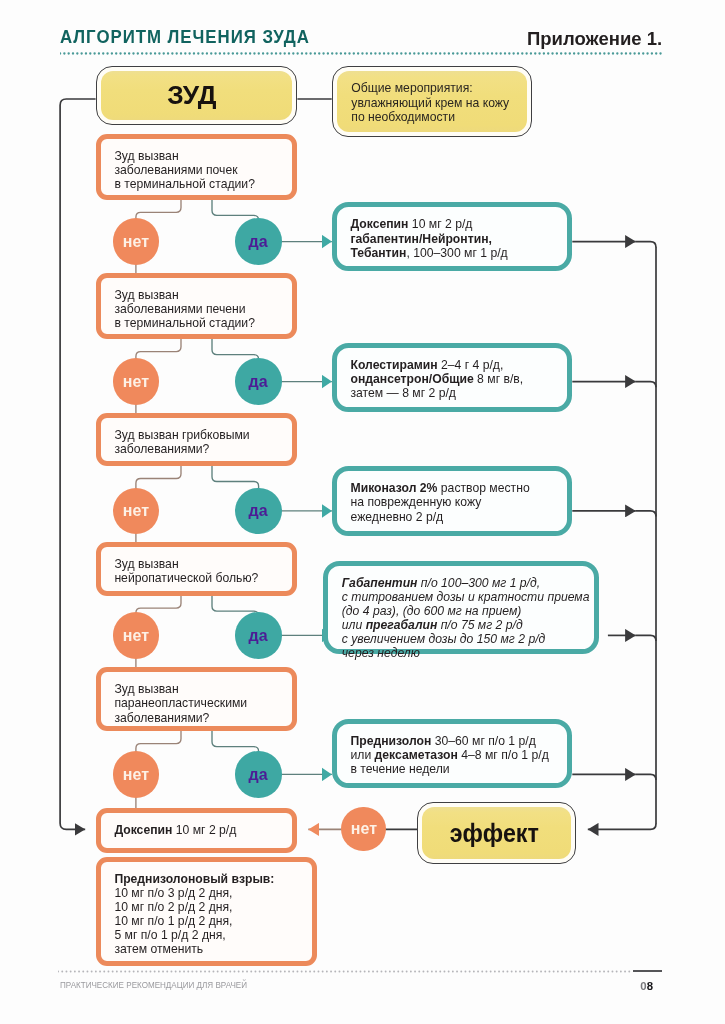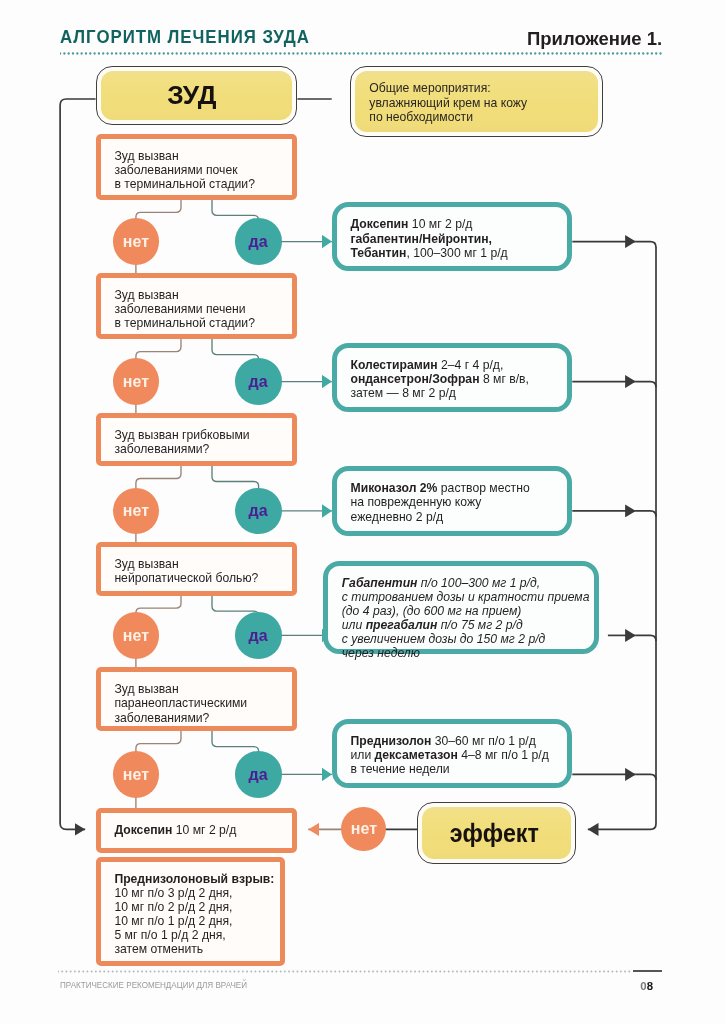--- a/index.html
+++ b/index.html
@@ -33,21 +33,21 @@
   
   .node{position:absolute;box-sizing:border-box;}
 
   .node.yellow{border:1.6px solid #3f3f42;border-radius:16px;background:#fffdf6;padding:4.1px;}
   .node.yellow > .inner{width:100%;height:100%;border-radius:12px;
         background:linear-gradient(180deg,#eedf92 0%,#f2e085 10%,#f1de7c 40%,#f0dc78 88%,#eeda7c 100%);
         display:flex;align-items:center;justify-content:center;box-sizing:border-box;}
   .node.yellow.lefttext > .inner{justify-content:flex-start;align-items:flex-start;position:relative;}
   .node.yellow.lefttext .qtext{position:absolute;left:14.5px;top:10.4px;color:#2a2620;}
 
-  .node.orange{border:5.5px solid #ec8a5b;border-radius:5px;background:#fffcfa;}
+  .node.orange{border:5.5px solid #ec8a5b;border-radius:11px;background:#fffcfa;}
   .node.teal{border:5.5px solid #4aaaa5;border-radius:16.5px;background:#fcfefe;}
 
   .node .txt{position:absolute;left:13.8px;top:10.0px;right:4px;color:#231f20;}
 
   .qtext{font-size:12.2px;line-height:14.15px;color:#2b2b2d;}
   .ttext{font-size:12.2px;line-height:14.15px;color:#2b2b2d;}
   .ttext b{font-weight:bold;color:#231f20;}
 
   .big-label{font-size:26.5px;font-weight:bold;color:#17120f;letter-spacing:0px;
              transform:scaleX(.99);line-height:27px;position:relative;top:.2px;left:-4.4px;}
@@ -125,21 +125,21 @@
       <path d="M 656 823.8 Q 656 829.4 650.4 829.4 L 587.8 829.4" fill="none" stroke="#3a3a3c" stroke-width="1.7" stroke-linecap="butt" stroke-linejoin="round" marker-end="url(#ahDark)"></path>
       <path d="M 417.0 829.4 L 384.6 829.4" fill="none" stroke="#3a3a3c" stroke-width="1.7" stroke-linecap="butt" stroke-linejoin="round"></path>
       <path d="M 342.4 829.4 L 308.3 829.4" fill="none" stroke="#9a8377" stroke-width="1.7" stroke-linecap="butt" stroke-linejoin="round" marker-end="url(#ahOrange)"></path>
     </svg>
   <div id="boxes">
       <div class="node yellow" style="left: 95.6px; top: 66.2px; width: 201.8px; height: 59px;">
         <div class="inner">
           <div class="big-label">ЗУД</div>
         </div>
       </div>
-      <div class="node yellow lefttext" style="left: 331.7px; top: 65.9px; width: 253px; height: 71.4px; margin-left: 18px;">
+      <div class="node yellow lefttext" style="left: 331.7px; top: 65.9px; width: 200px; height: 71.4px;">
         <div class="inner">
           <div class="qtext">
             <div>Общие мероприятия:</div>
             <div>увлажняющий крем на кожу</div>
             <div>по необходимости</div>
           </div>
         </div>
       </div>
       <div class="node orange" style="left: 95.6px; top: 133.5px; width: 201.8px; height: 66.6px;">
         <div class="txt qtext">
@@ -177,21 +177,21 @@
       <div class="node teal" style="left: 331.7px; top: 202.4px; width: 240.6px; height: 69.1px;">
         <div class="txt ttext">
           <div><b>Доксепин</b><span> 10 мг 2 р/д</span></div>
           <div><b>габапентин/Нейронтин,</b></div>
           <div><b>Тебантин</b><span>, 100–300 мг 1 р/д</span></div>
         </div>
       </div>
       <div class="node teal" style="left: 331.7px; top: 342.5px; width: 240.6px; height: 69.7px;">
         <div class="txt ttext">
           <div><b>Колестирамин</b><span> 2–4 г 4 р/д,</span></div>
-          <div><b>ондансетрон/Зофран</b><span> 8 мг в/в,</span></div>
+          <div><b>ондансетрон/Общие</b><span> 8 мг в/в,</span></div>
           <div><span>затем — 8 мг 2 р/д</span></div>
         </div>
       </div>
       <div class="node teal" style="left: 331.7px; top: 466.2px; width: 240.6px; height: 70.1px;">
         <div class="txt ttext">
           <div><b>Миконазол 2%</b><span> раствор местно</span></div>
           <div><span>на поврежденную кожу</span></div>
           <div><span>ежедневно 2 р/д</span></div>
         </div>
       </div>
@@ -210,21 +210,21 @@
           <div><b>Преднизолон</b><span> 30–60 мг п/о 1 р/д</span></div>
           <div><span>или </span><b>дексаметазон</b><span> 4–8 мг п/о 1 р/д</span></div>
           <div><span>в течение недели</span></div>
         </div>
       </div>
       <div class="node orange" style="left: 95.6px; top: 807.5px; width: 201.8px; height: 45.7px;">
         <div class="txt ttext">
           <div><b>Доксепин</b><span> 10 мг 2 р/д</span></div>
         </div>
       </div>
-      <div class="node orange" style="left: 95.6px; top: 856.5px; width: 189px; height: 109.6px;">
+      <div class="node orange" style="left: 95.6px; top: 856.5px; width: 221px; height: 109.6px;">
         <div class="txt ttext">
           <div><b>Преднизолоновый взрыв:</b></div>
           <div><span>10 мг п/о 3 р/д 2 дня,</span></div>
           <div><span>10 мг п/о 2 р/д 2 дня,</span></div>
           <div><span>10 мг п/о 1 р/д 2 дня,</span></div>
           <div><span>5 мг п/о 1 р/д 2 дня,</span></div>
           <div><span>затем отменить</span></div>
         </div>
       </div>
       <div class="node yellow" style="left: 417px; top: 802.3px; width: 159.1px; height: 62px;">

